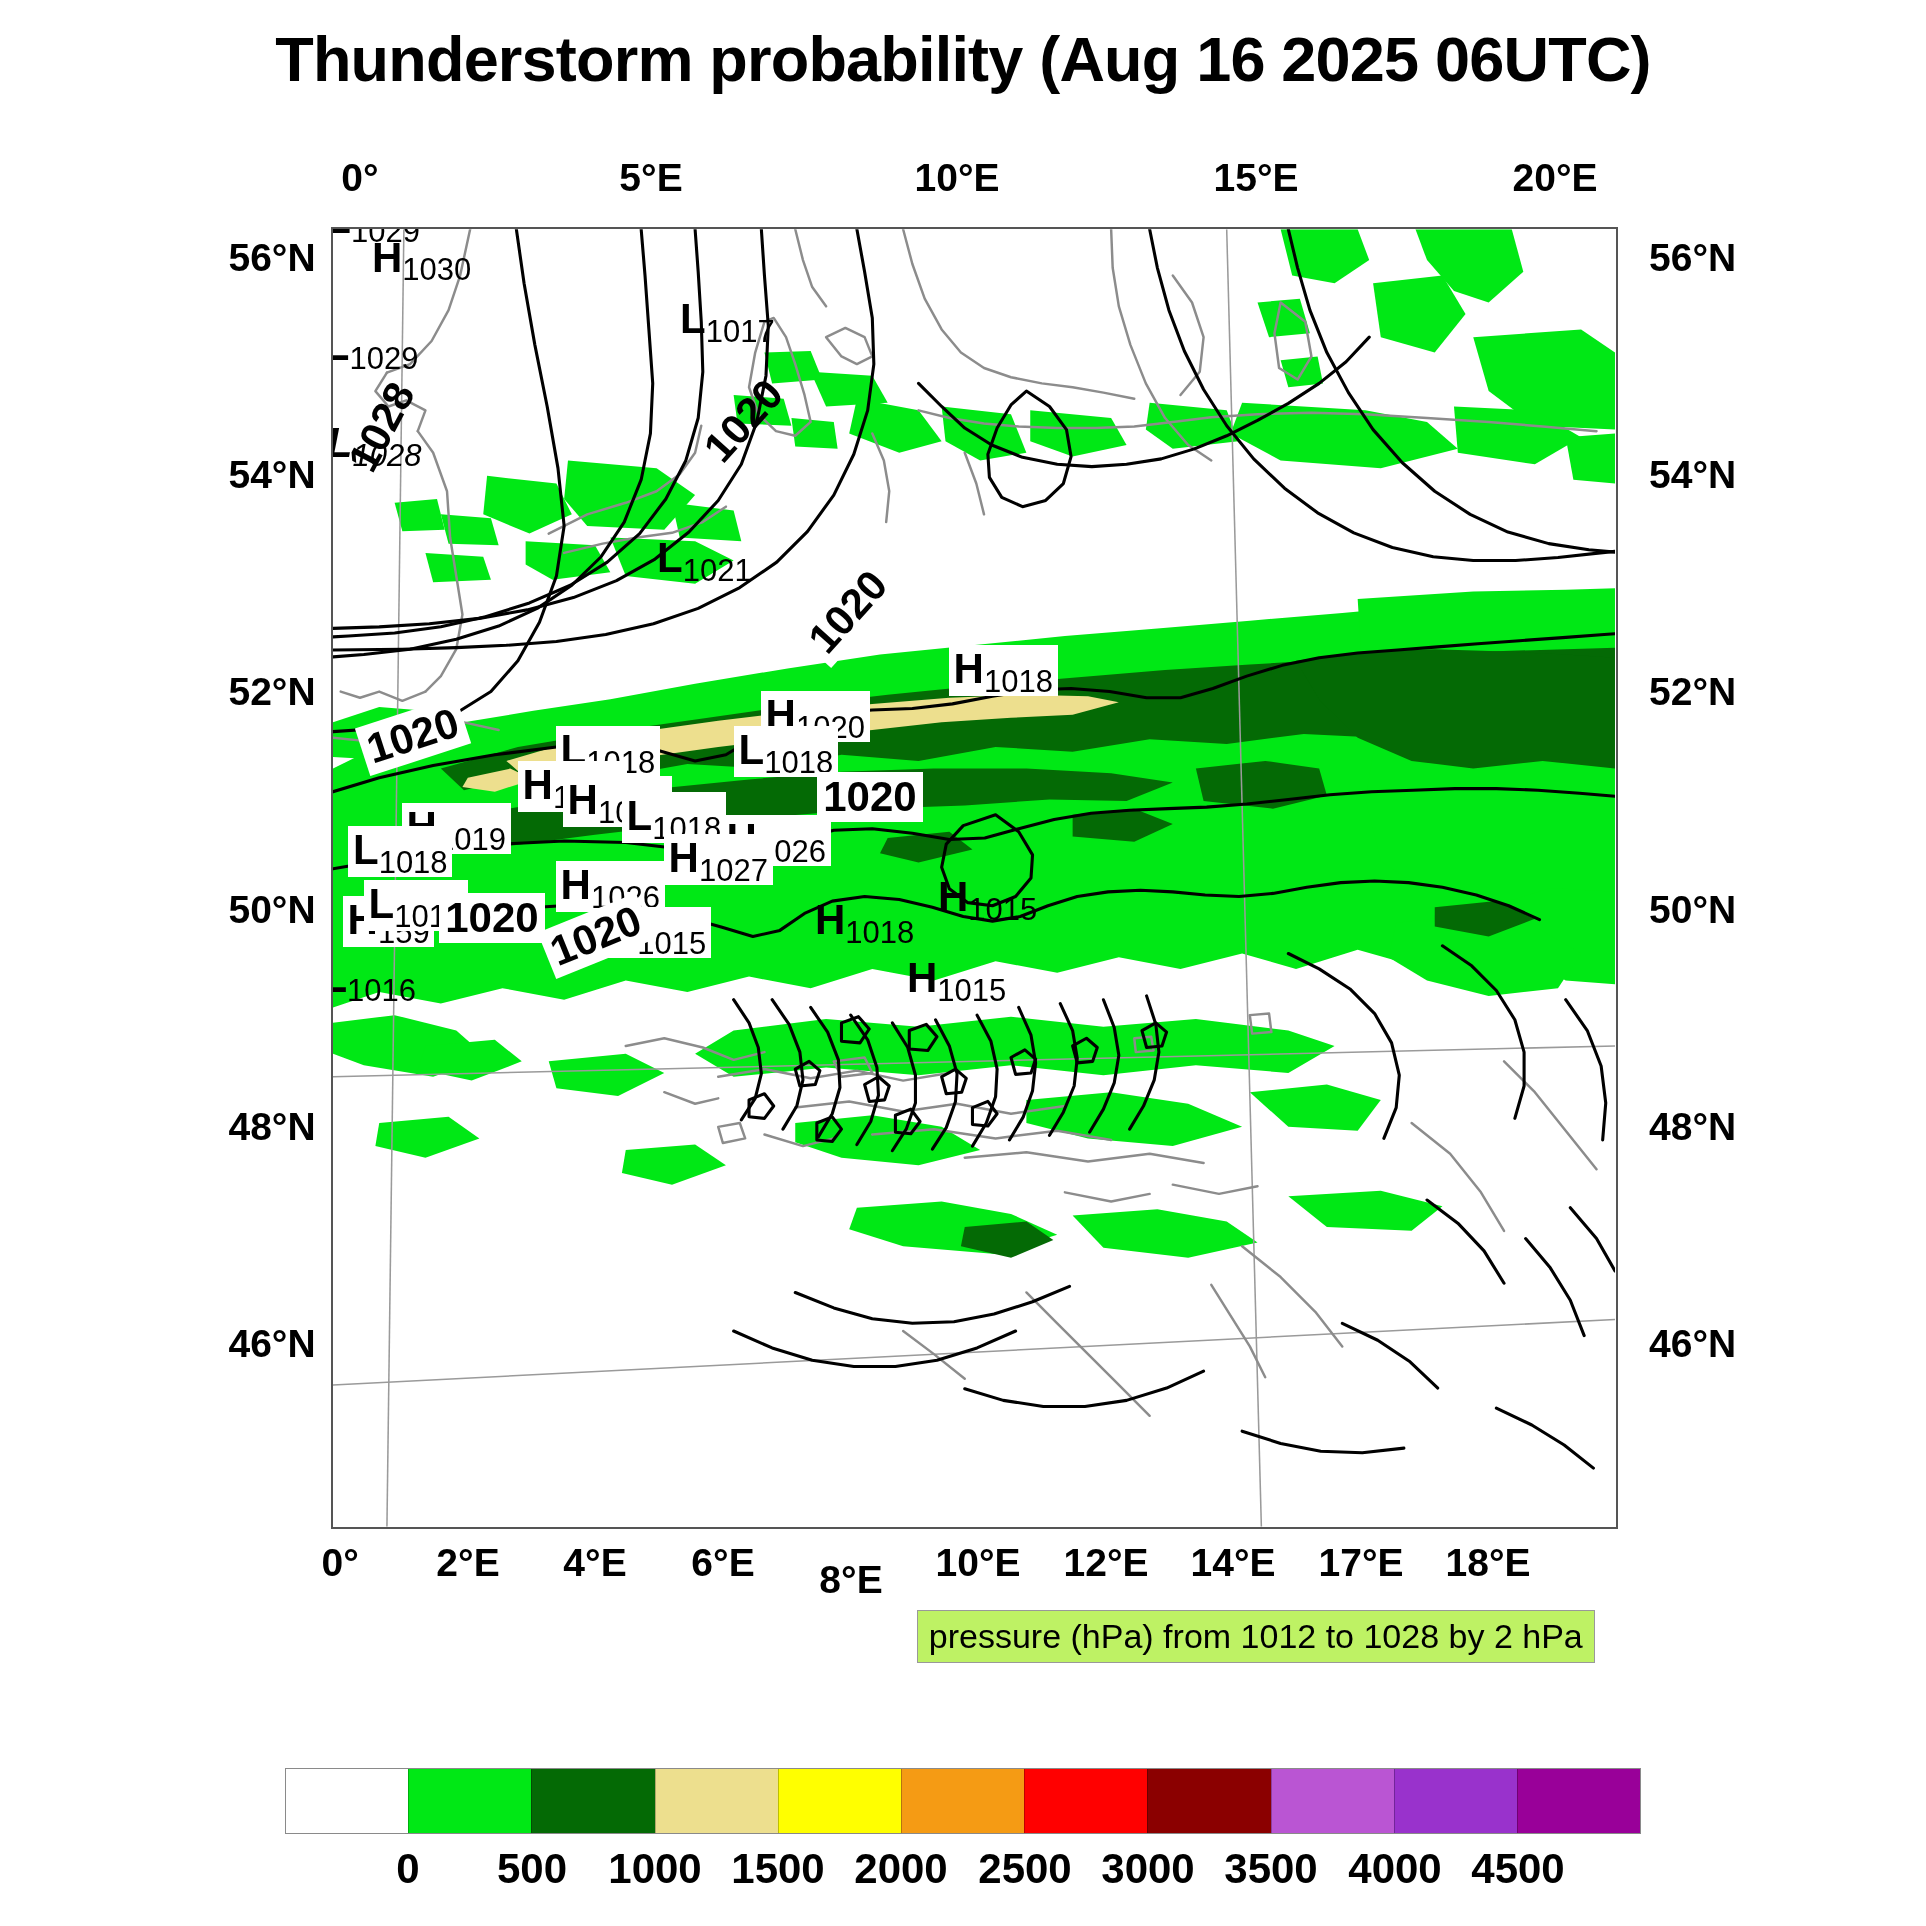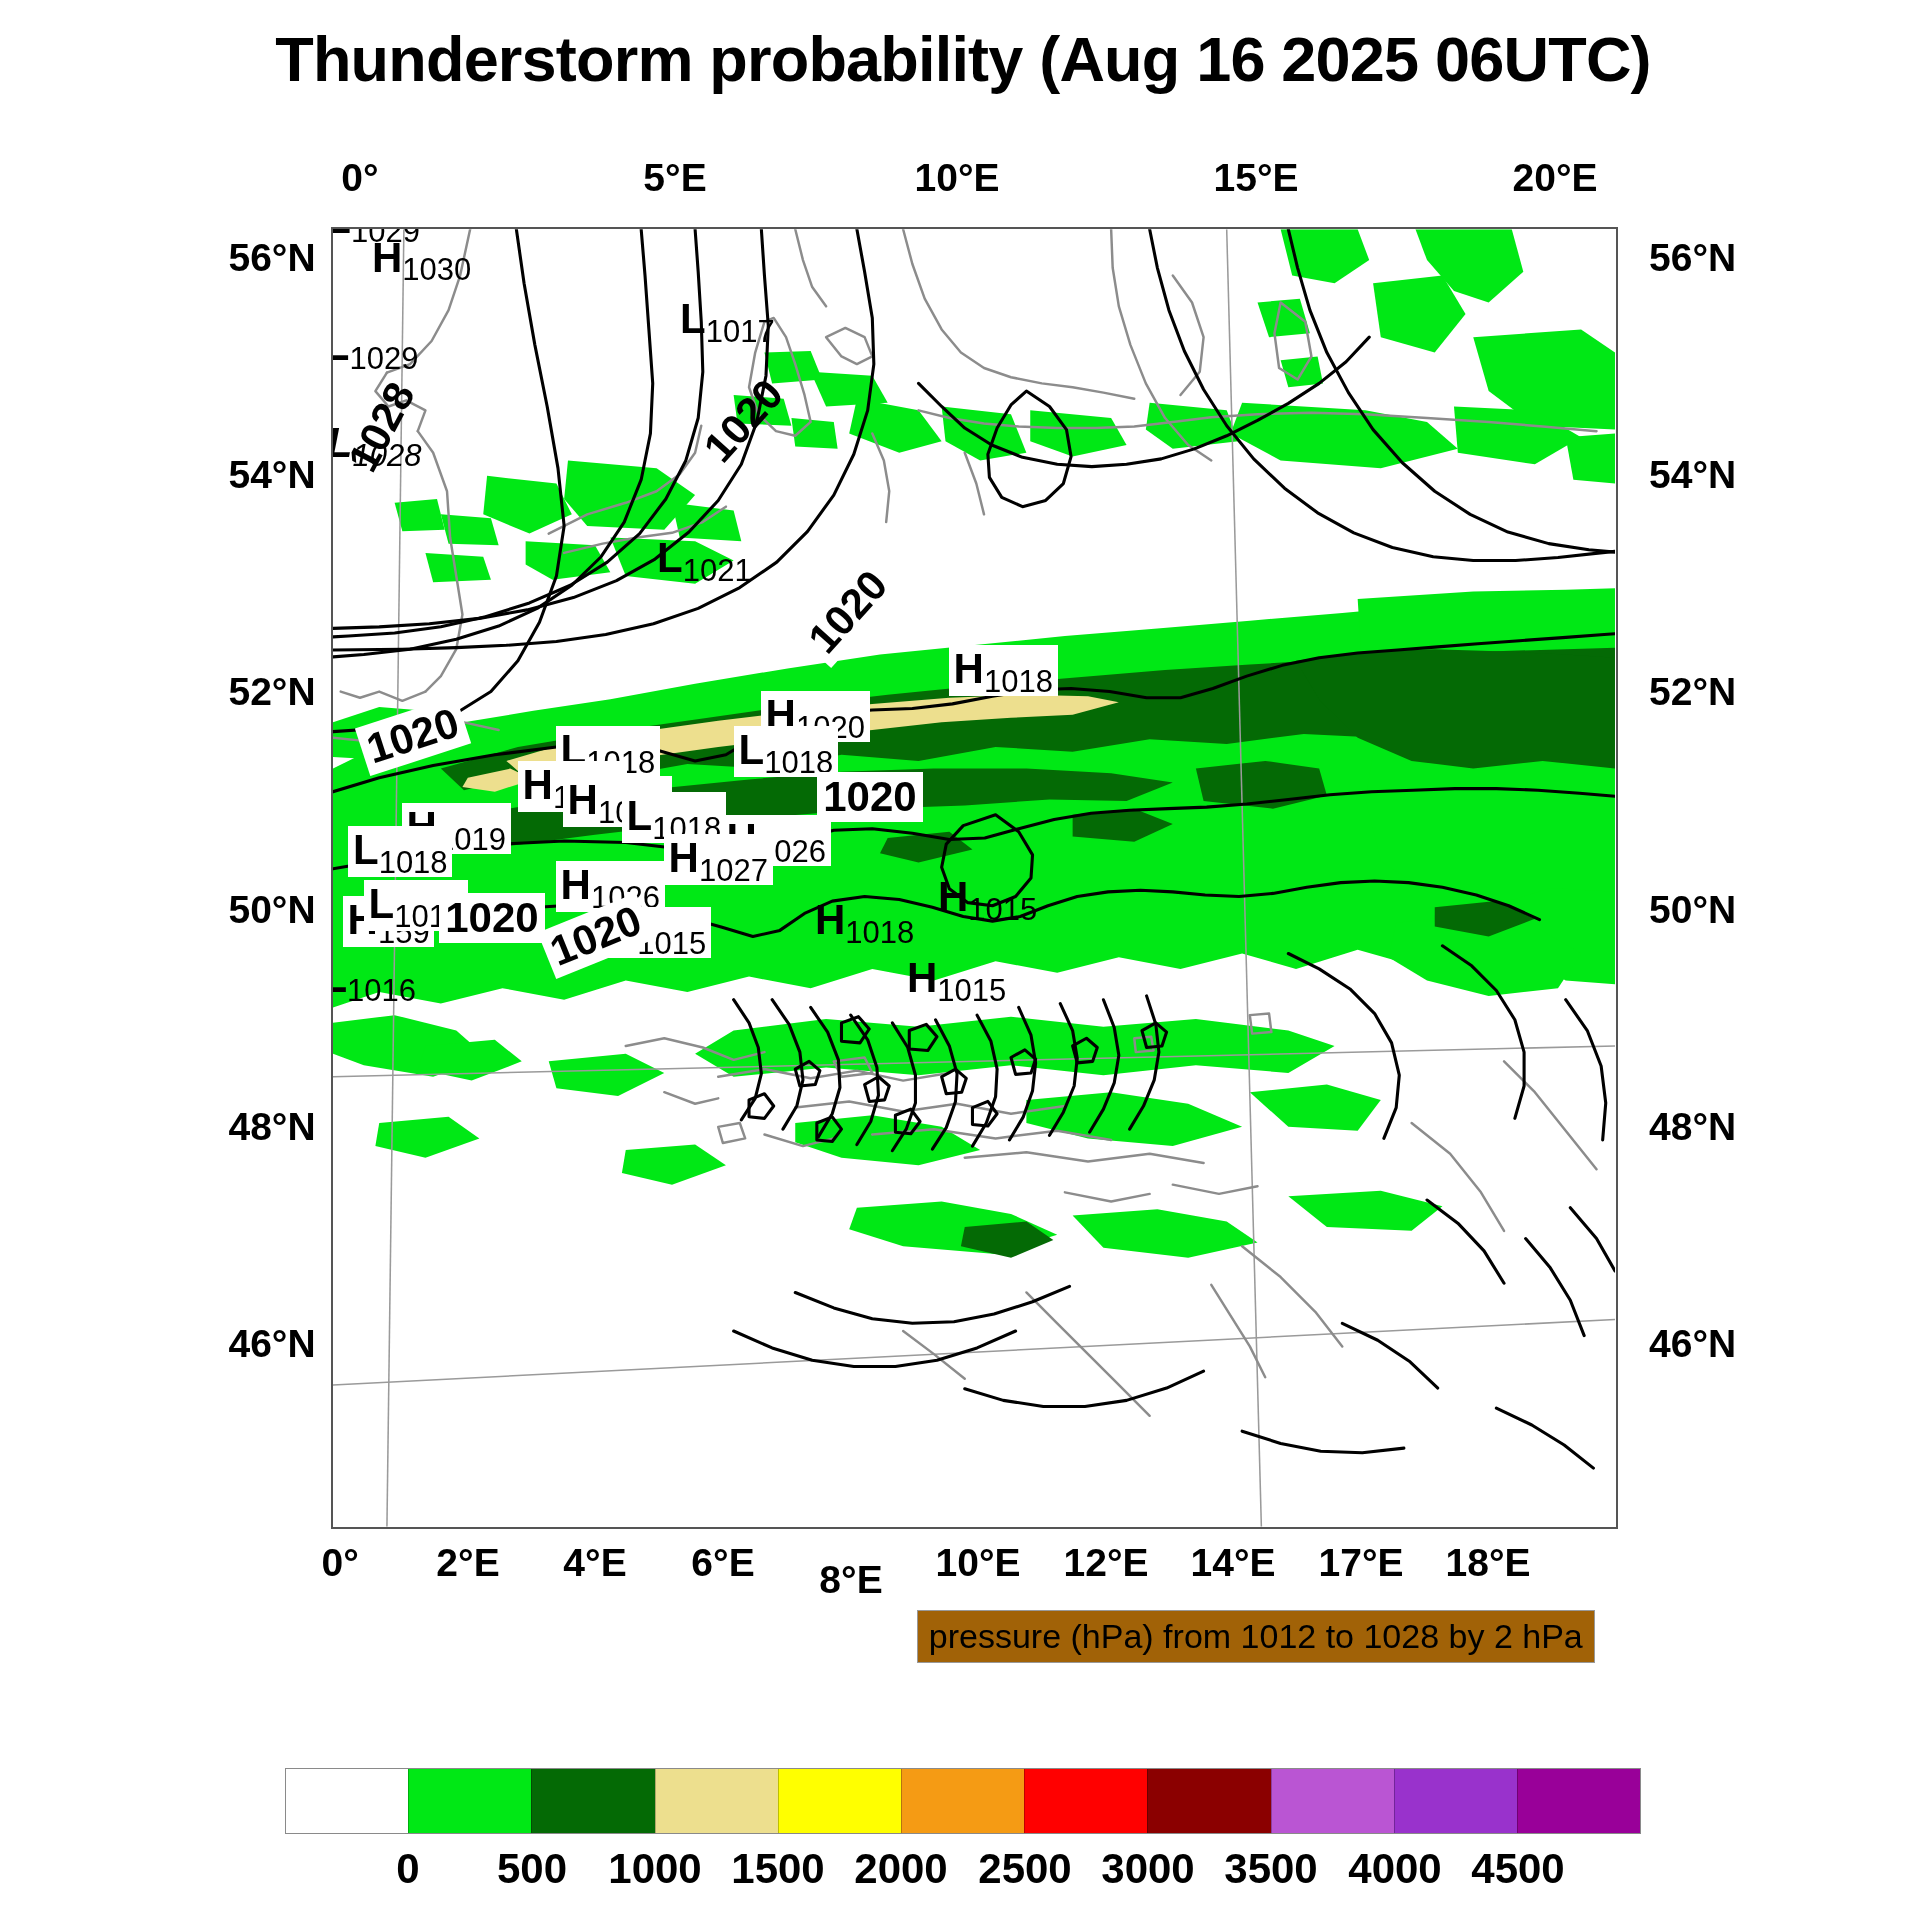--- a/index.html
+++ b/index.html
@@ -36,21 +36,21 @@
                position:relative;top:8.5px;}
   .plabel.boxed{background:#fff;padding:3.1px 4.6px 6.2px 4.6px;}
 
   
   .clabel{position:absolute;white-space:nowrap;font-size:42px;font-weight:bold;
           line-height:1;}
   .clabel.boxed{background:#fff;padding:3.9px 6.2px;}
 
   
   .press-note{position:absolute;left:917px;top:1610px;
-              border:1.5px solid #999;background:#a16207;padding:6.2px 10.8px;
+              border:1.5px solid #999;background:#bef264;padding:6.2px 10.8px;
               font-size:34px;white-space:nowrap;}
 
   
   .cb-title{position:absolute;left:0;top:1680px;width:1926px;text-align:center;
             font-size:40px;white-space:nowrap;}
   .cb-wrap{position:absolute;left:285px;top:1768px;width:1356px;height:66px;
            display:flex;border:1.5px solid #8a8a8a;box-sizing:border-box;}
   .cb-cell{flex:1 1 0;height:100%;}
   .cb-ticks{position:absolute;left:285px;top:1845px;width:1356px;height:54px;}
   .cb-tick{position:absolute;font-size:42px;font-weight:bold;
@@ -58,21 +58,21 @@
 </style>
 </head>
 <body>
 
 <div id="root">
 
   <div class="title">Thunderstorm probability (Aug 16 2025 06UTC)</div>
 
   <div class="axis-top" id="axis-top">
       <div class="tick top" style="left: 29px;">0°</div>
-      <div class="tick top" style="left: 344px;">5°E</div>
+      <div class="tick top" style="left: 320px;">5°E</div>
       <div class="tick top" style="left: 626px;">10°E</div>
       <div class="tick top" style="left: 925px; margin-top: 40px;">15°E</div>
       <div class="tick top" style="left: 1224px;">20°E</div>
     </div>
 
   <div class="map-frame">
     <div class="map-inner">
 
       <svg class="map-svg" width="1282" height="1298" viewBox="0 0 1664 1684">
         <defs>

